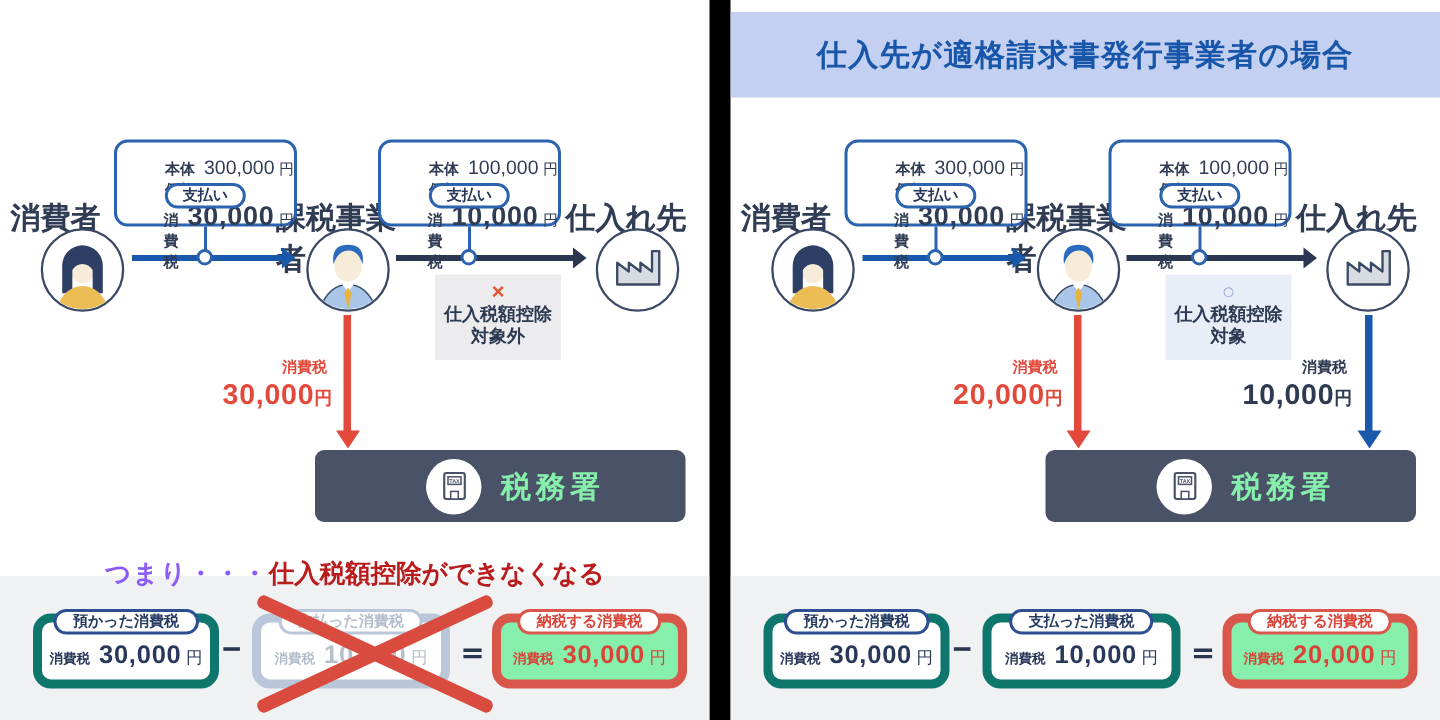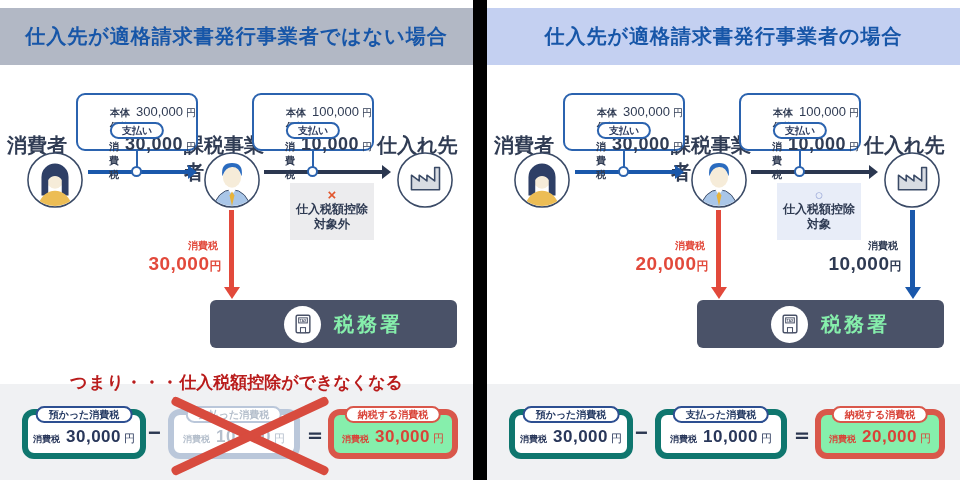--- a/index.html
+++ b/index.html
@@ -72,21 +72,21 @@
   .office{position:absolute;left:210px;top:300px;width:247px;height:48px;background:#4a5268;border-radius:6px;
     display:flex;align-items:center;padding-left:74px;box-sizing:border-box;}
   .office .circ{width:37px;height:37px;border-radius:50%;background:#fff;display:flex;align-items:center;justify-content:center;flex:none;margin-right:13px;}
   .office .oname{color:#86efac;font-size:20px;font-weight:bold;letter-spacing:3px;}
 
   .bottom{position:absolute;left:0;top:384px;width:100%;height:96px;background:#f0f1f3;z-index:0;}
 
   .concl{position:absolute;top:371px;left:0;width:100%;text-align:center;font-weight:bold;z-index:2;white-space:nowrap;}
   #panel-left .concl{font-size:17px;}
   #panel-right .concl{font-size:15px;}
-  .concl .pre{color:#b91c1c;letter-spacing:1px;}
+  .concl .pre{color:#8b5cf6;letter-spacing:1px;}
   .concl .body-red{color:#b91c1c;}
   .concl .body-navy{color:#2e3a52;}
 
   .fbox{position:absolute;top:409px;height:50px;border:6px solid #0f766e;border-radius:12px;background:#fff;z-index:2;box-sizing:border-box;
     display:flex;align-items:center;justify-content:center;}
   .fbox1{left:22px;width:124px;}
   .fbox2{left:168px;width:132px;}
   .fbox3{left:328px;width:130px;border-color:#d9574a;background:#86efac;}
   .fpill{position:absolute;top:-9px;left:50%;transform:translateX(-50%);background:#fff;border:2px solid #2d4f91;border-radius:10px;
     padding:0 11px;font-size:10px;line-height:13px;font-weight:bold;color:#253a63;white-space:nowrap;}
@@ -106,21 +106,20 @@
 
   .cross{position:absolute;left:170px;top:400px;width:160px;height:72px;z-index:3;}
   .cross::before,.cross::after{content:"";position:absolute;left:50%;top:50%;width:172px;height:9px;background:#d84b3e;border-radius:4px;}
   .cross::before{transform:translate(-50%,-50%) rotate(25deg);}
   .cross::after{transform:translate(-50%,-50%) rotate(-25deg);}
 </style>
 </head>
 <body>
 
 <div class="panel" id="panel-left">
-  <div class="titlebar gray">仕入先が適格請求書発行事業者ではない場合</div>
   <div class="bottom"></div>
 
   <div class="ent-label lbl-consumer">消費者</div>
   <div class="ent-label lbl-taxable">課税事業者</div>
   <div class="ent-label lbl-supplier">仕入れ先</div>
 
   <div class="ent-icon icon-consumer">
     <svg viewBox="0 0 60 60">
         <defs>
           <clipPath id="cl0">

